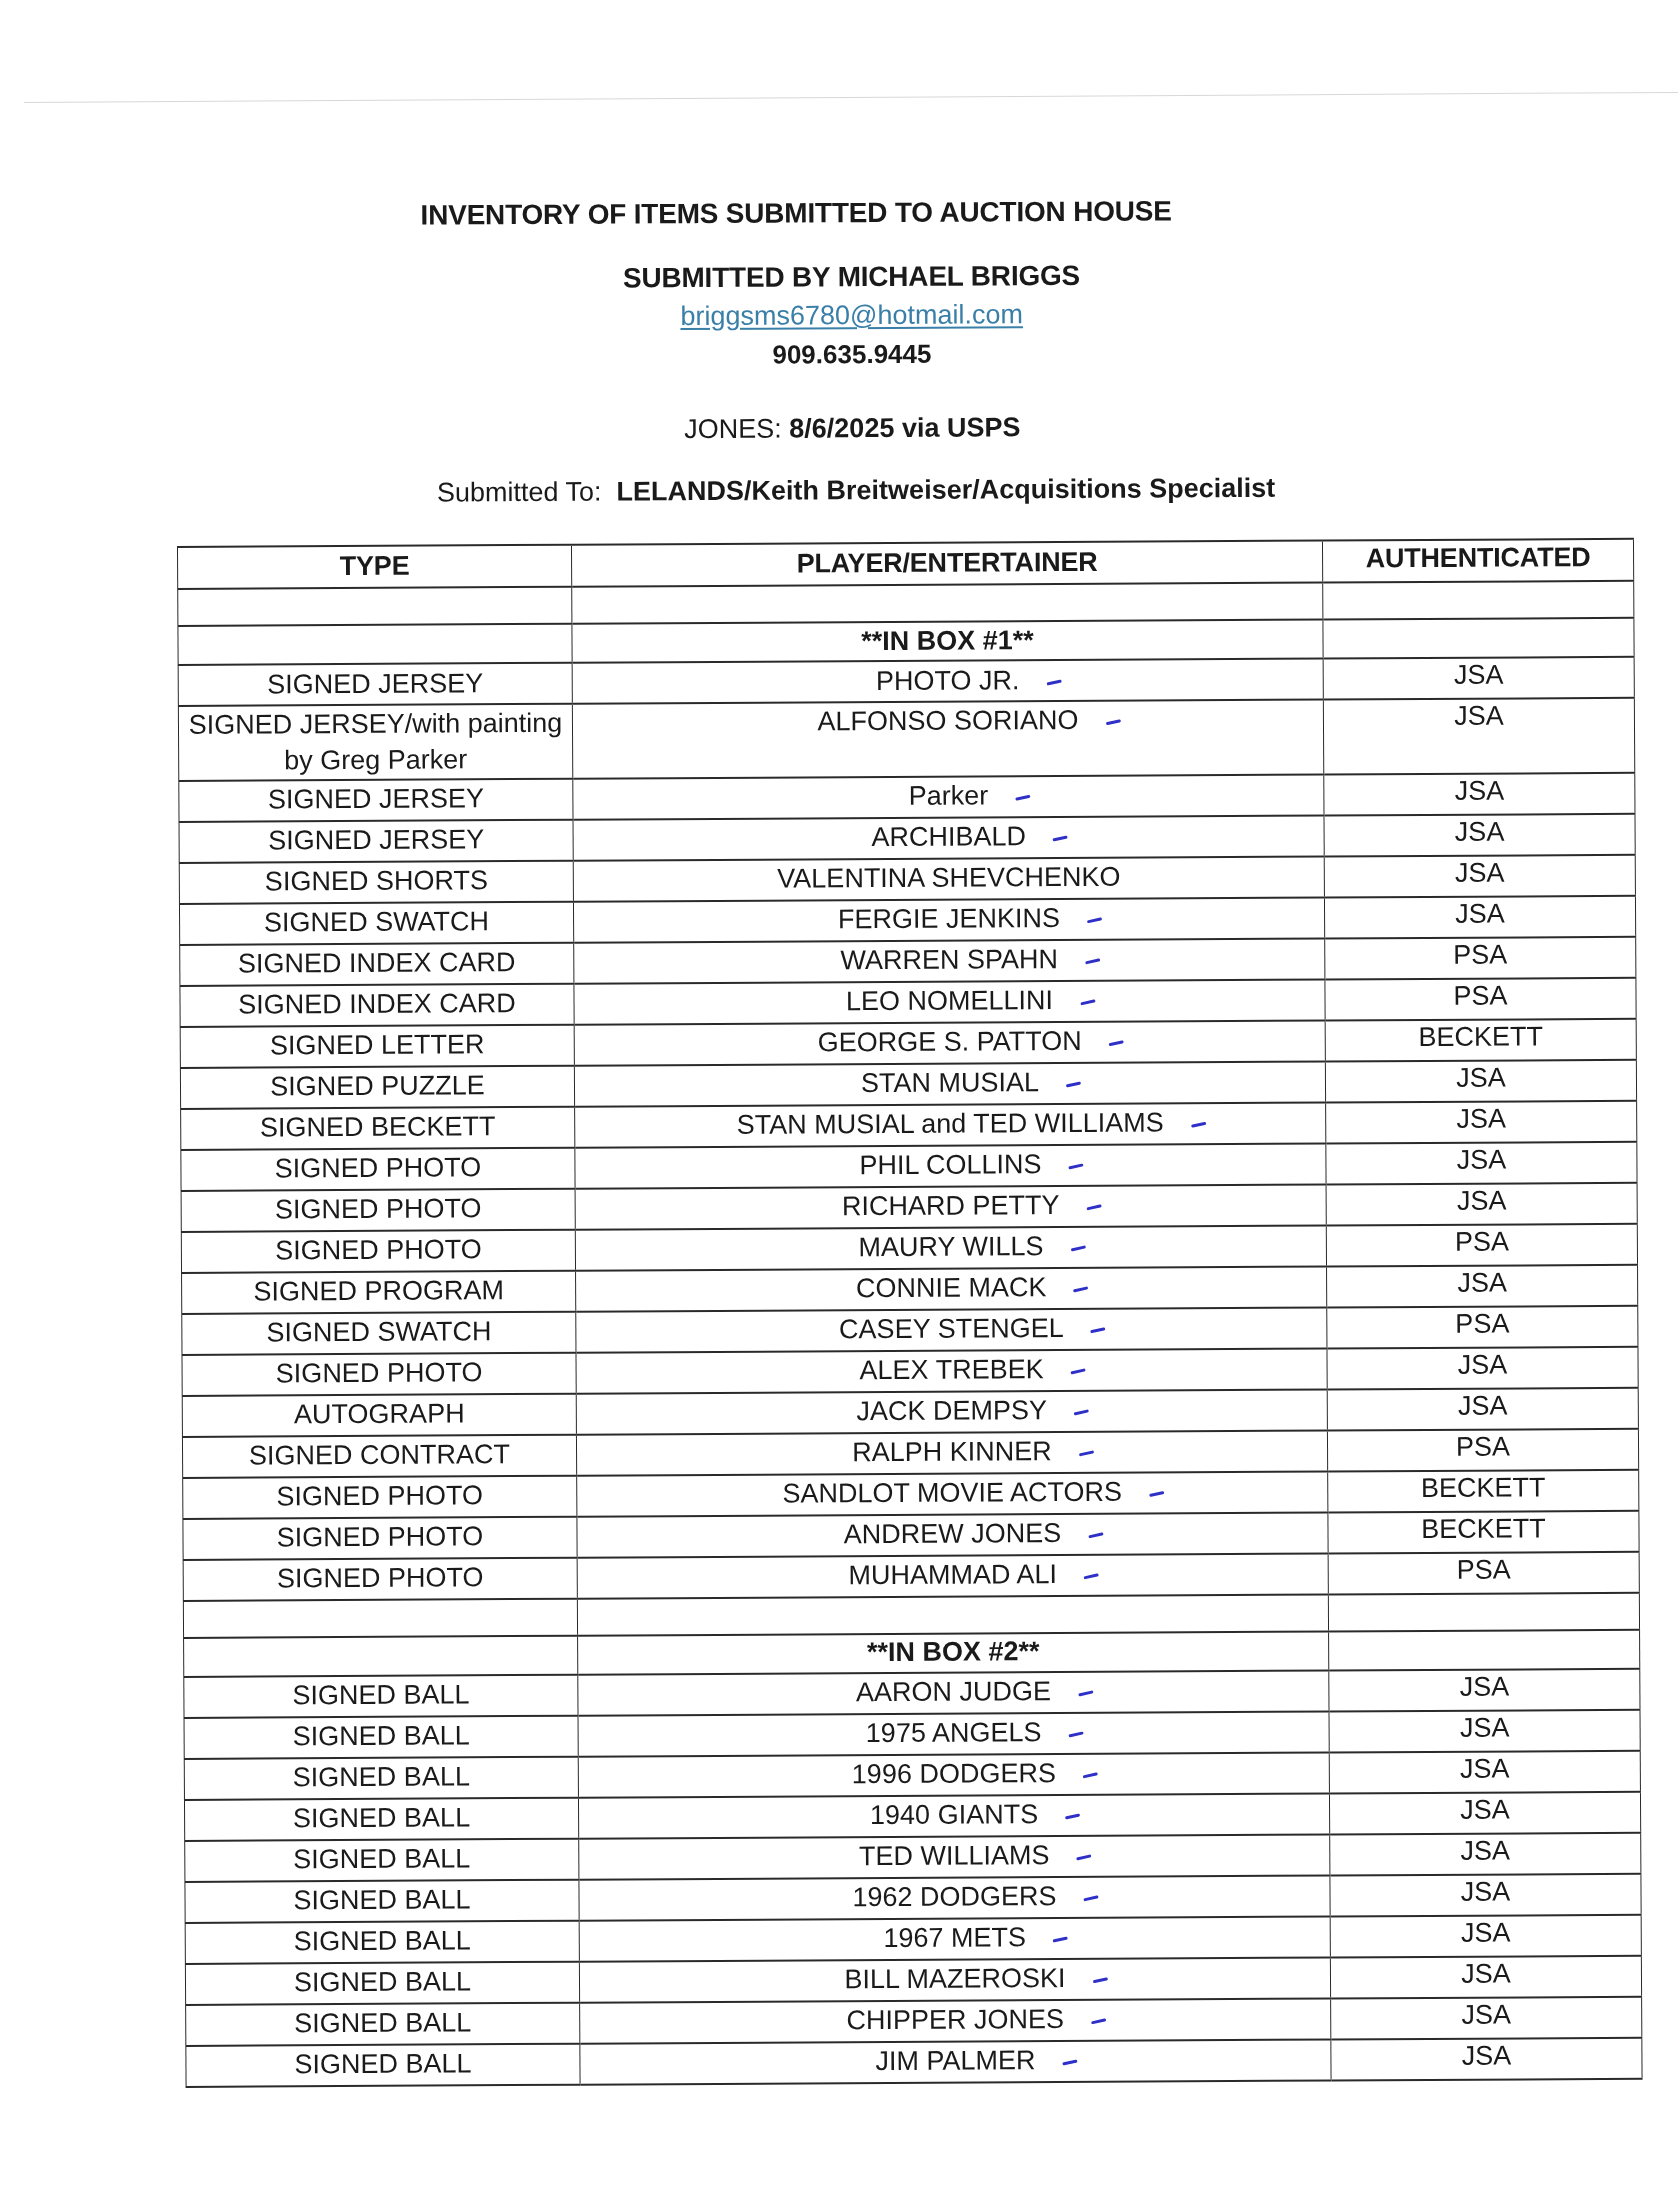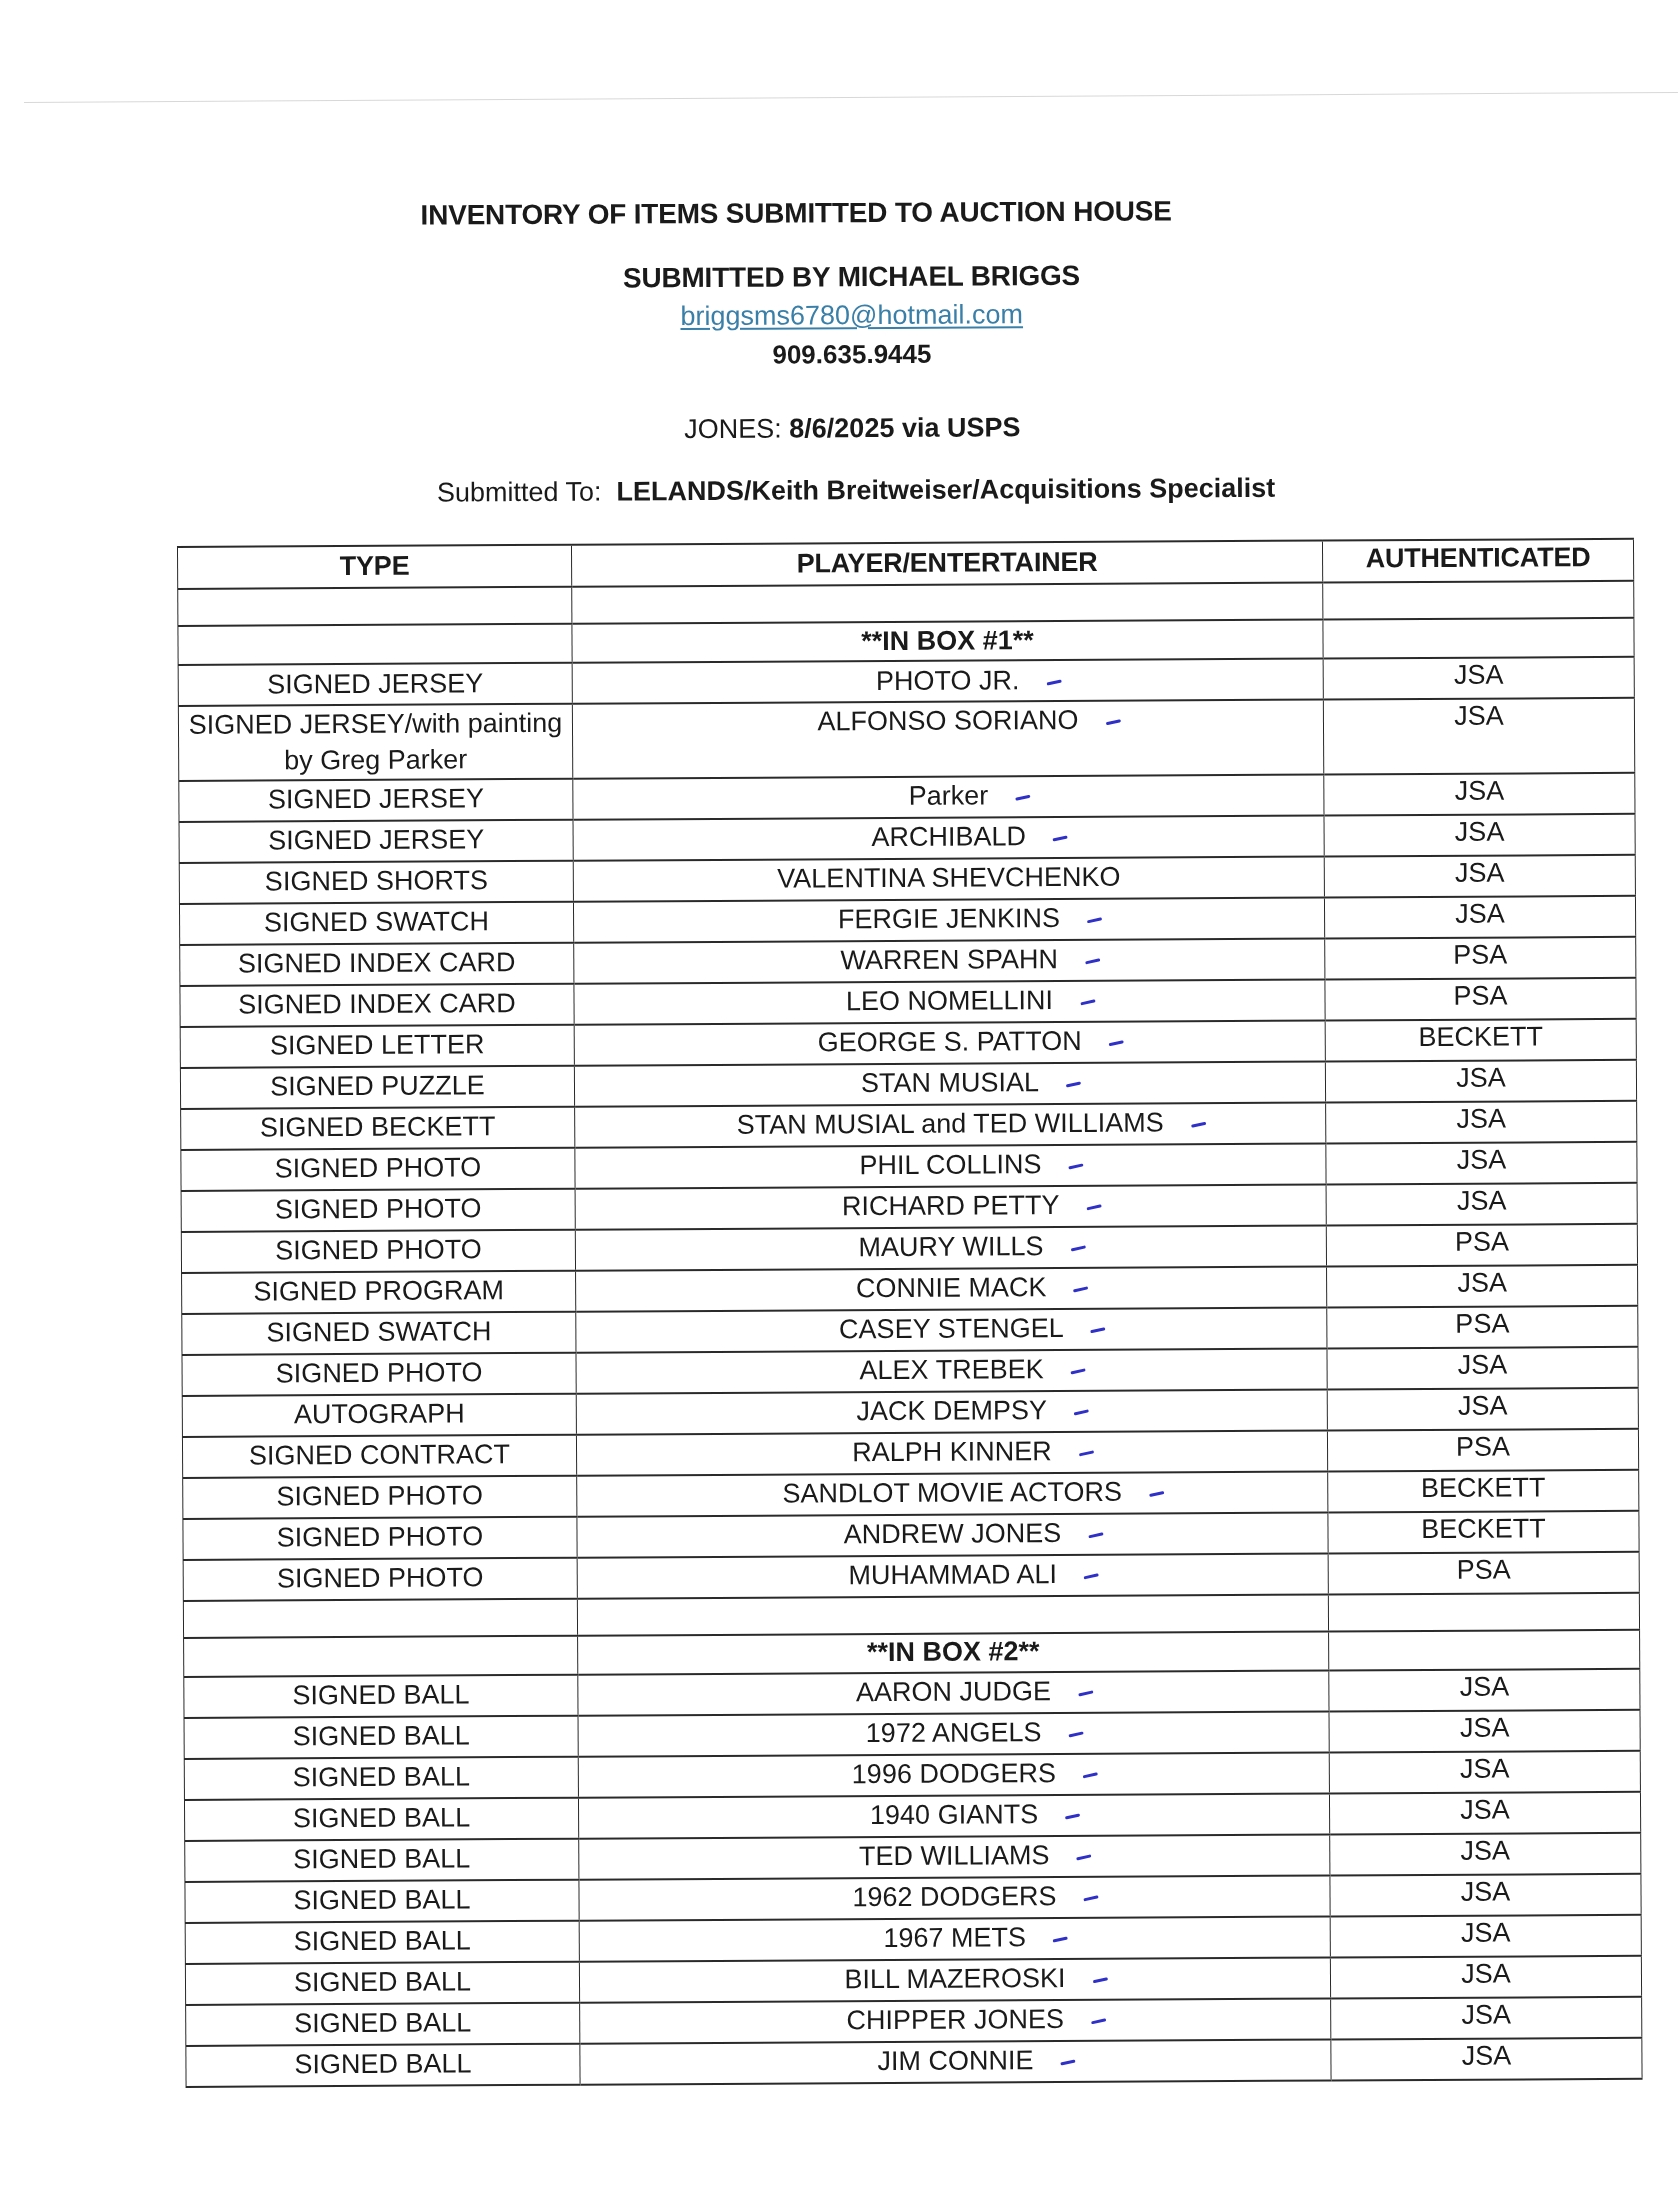--- a/index.html
+++ b/index.html
@@ -296,21 +296,21 @@
           <td class="player">**IN BOX #2**</td>
           <td></td>
         </tr>
         <tr class="item">
           <td class="type">SIGNED BALL</td>
           <td class="player"><span class="player-inner"><span>AARON JUDGE</span><span class="pen-mark"></span></span></td>
           <td class="auth">JSA</td>
         </tr>
         <tr class="item">
           <td class="type">SIGNED BALL</td>
-          <td class="player"><span class="player-inner"><span>1972 ANGELS</span><span class="pen-mark"></span></span></td>
+          <td class="player"><span class="player-inner"><span>1975 ANGELS</span><span class="pen-mark"></span></span></td>
           <td class="auth">JSA</td>
         </tr>
         <tr class="item">
           <td class="type">SIGNED BALL</td>
           <td class="player"><span class="player-inner"><span>1996 DODGERS</span><span class="pen-mark"></span></span></td>
           <td class="auth">JSA</td>
         </tr>
         <tr class="item">
           <td class="type">SIGNED BALL</td>
           <td class="player"><span class="player-inner"><span>1940 GIANTS</span><span class="pen-mark"></span></span></td>
@@ -336,20 +336,20 @@
           <td class="player"><span class="player-inner"><span>BILL MAZEROSKI</span><span class="pen-mark"></span></span></td>
           <td class="auth">JSA</td>
         </tr>
         <tr class="item">
           <td class="type">SIGNED BALL</td>
           <td class="player"><span class="player-inner"><span>CHIPPER JONES</span><span class="pen-mark"></span></span></td>
           <td class="auth">JSA</td>
         </tr>
         <tr class="item">
           <td class="type">SIGNED BALL</td>
-          <td class="player"><span class="player-inner"><span>JIM CONNIE</span><span class="pen-mark"></span></span></td>
+          <td class="player"><span class="player-inner"><span>JIM PALMER</span><span class="pen-mark"></span></span></td>
           <td class="auth">JSA</td>
         </tr>
       </tbody>
   </table>
 
 </div>
 
 
 </body></html>

